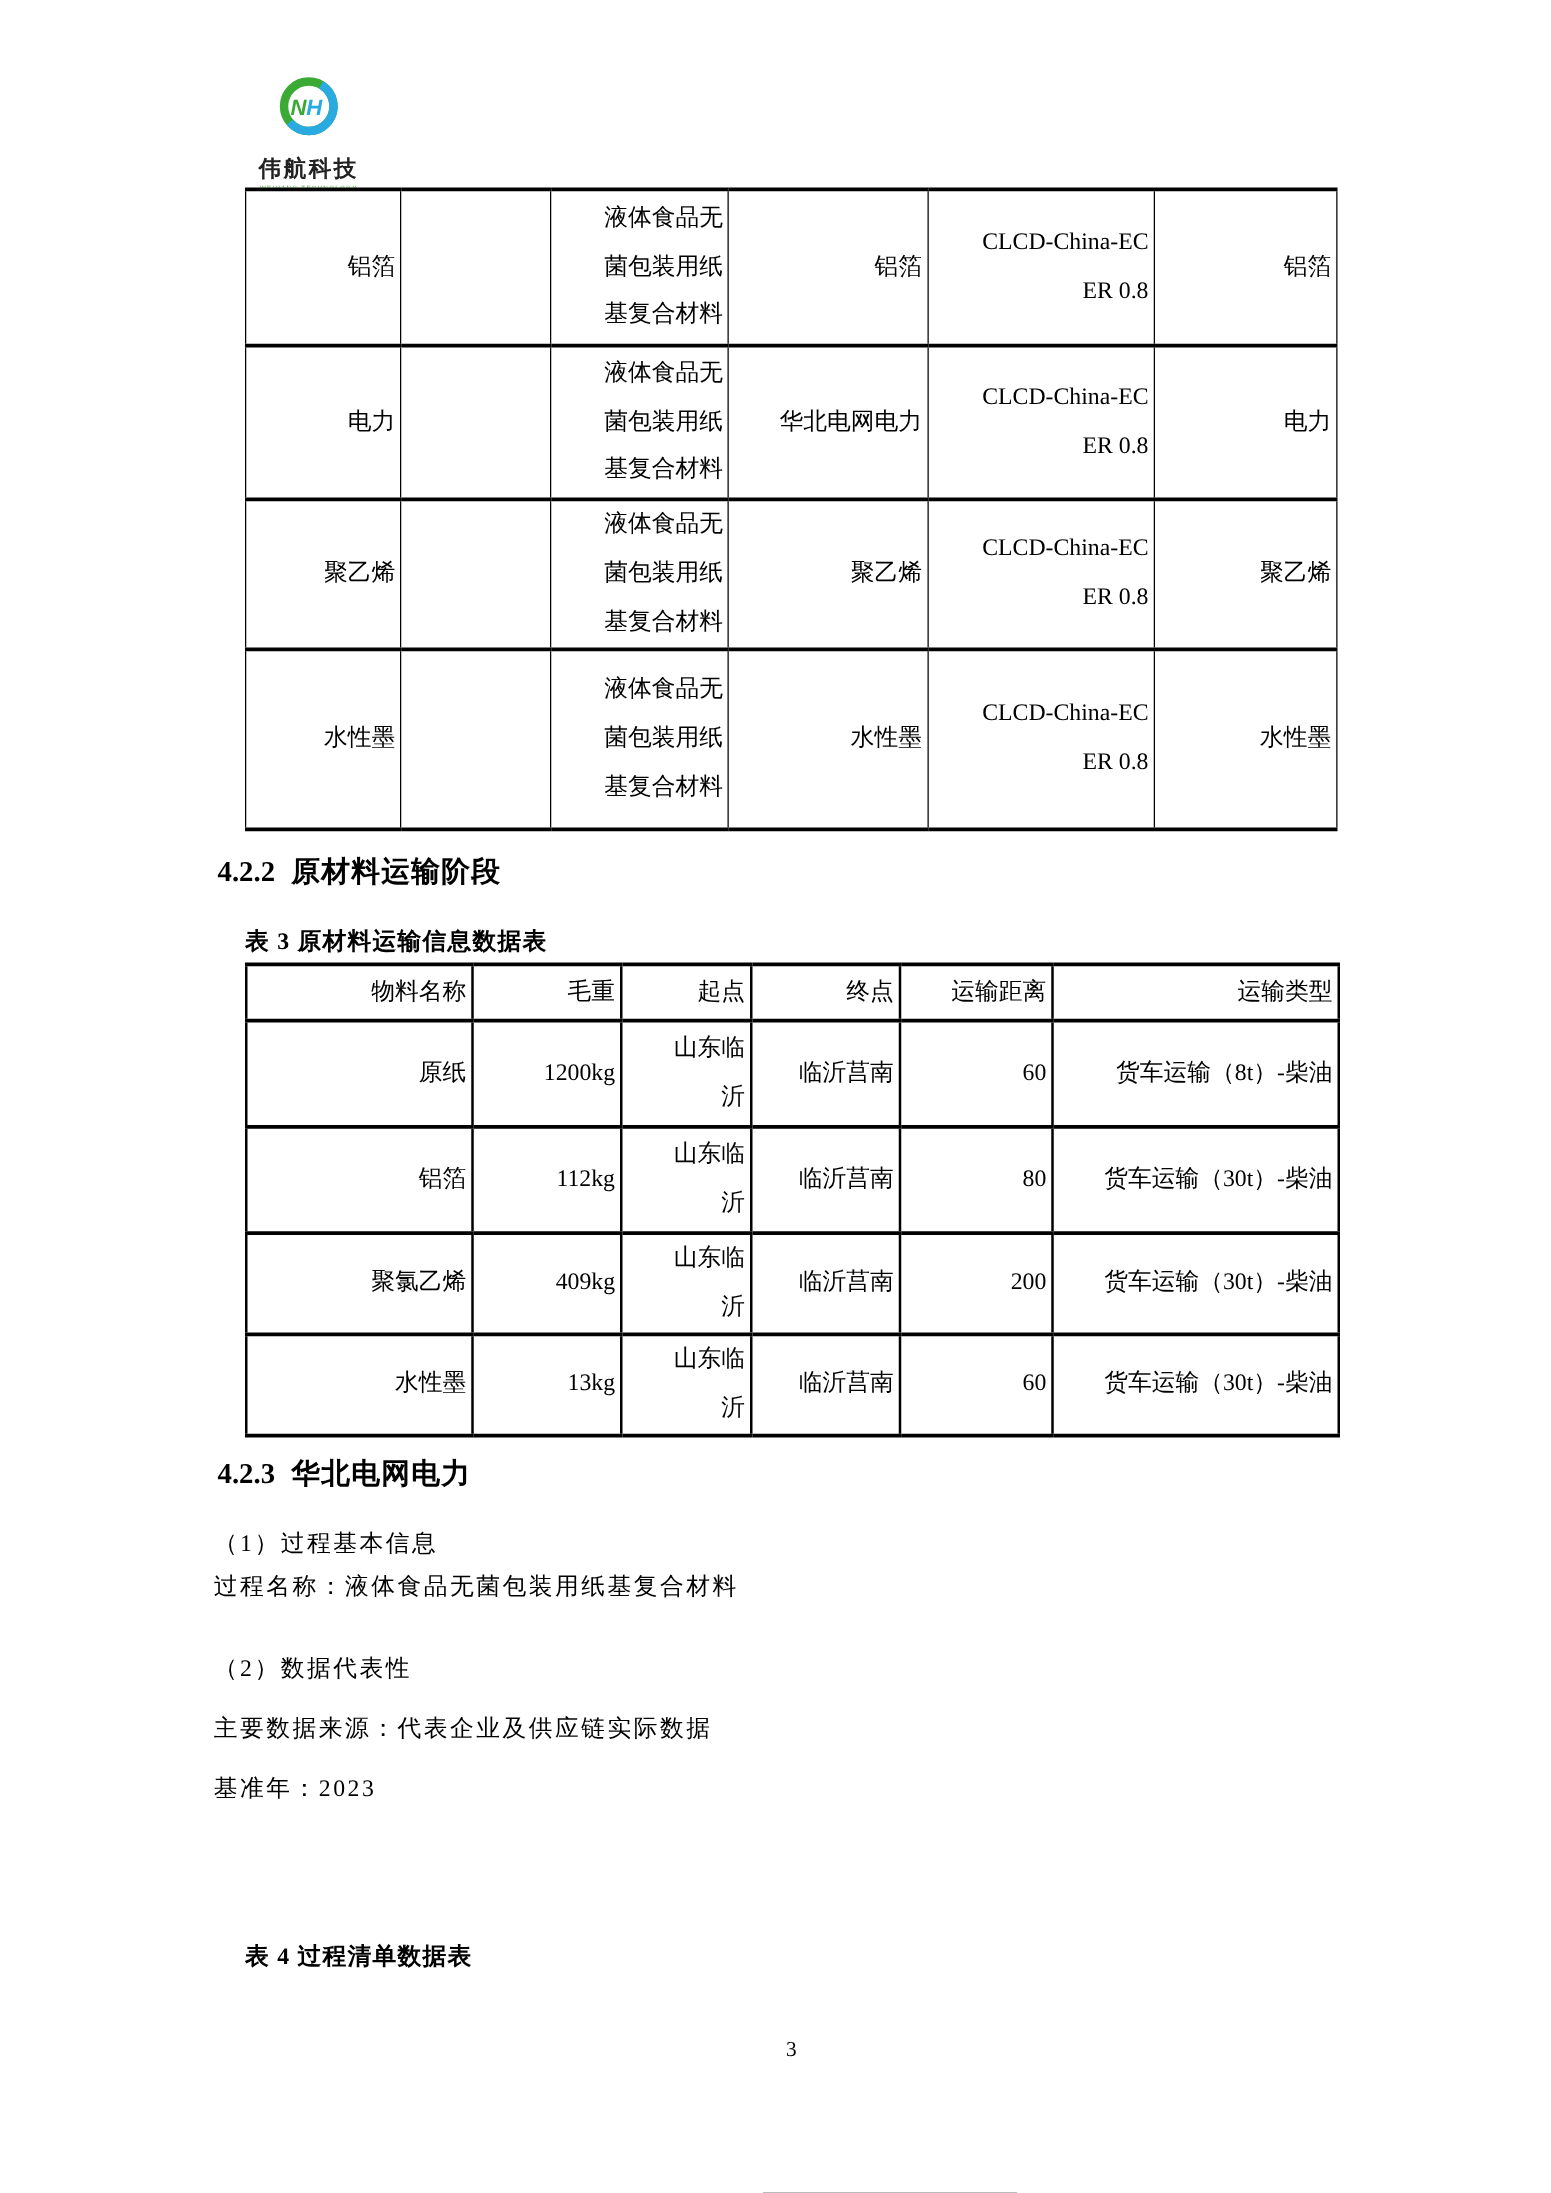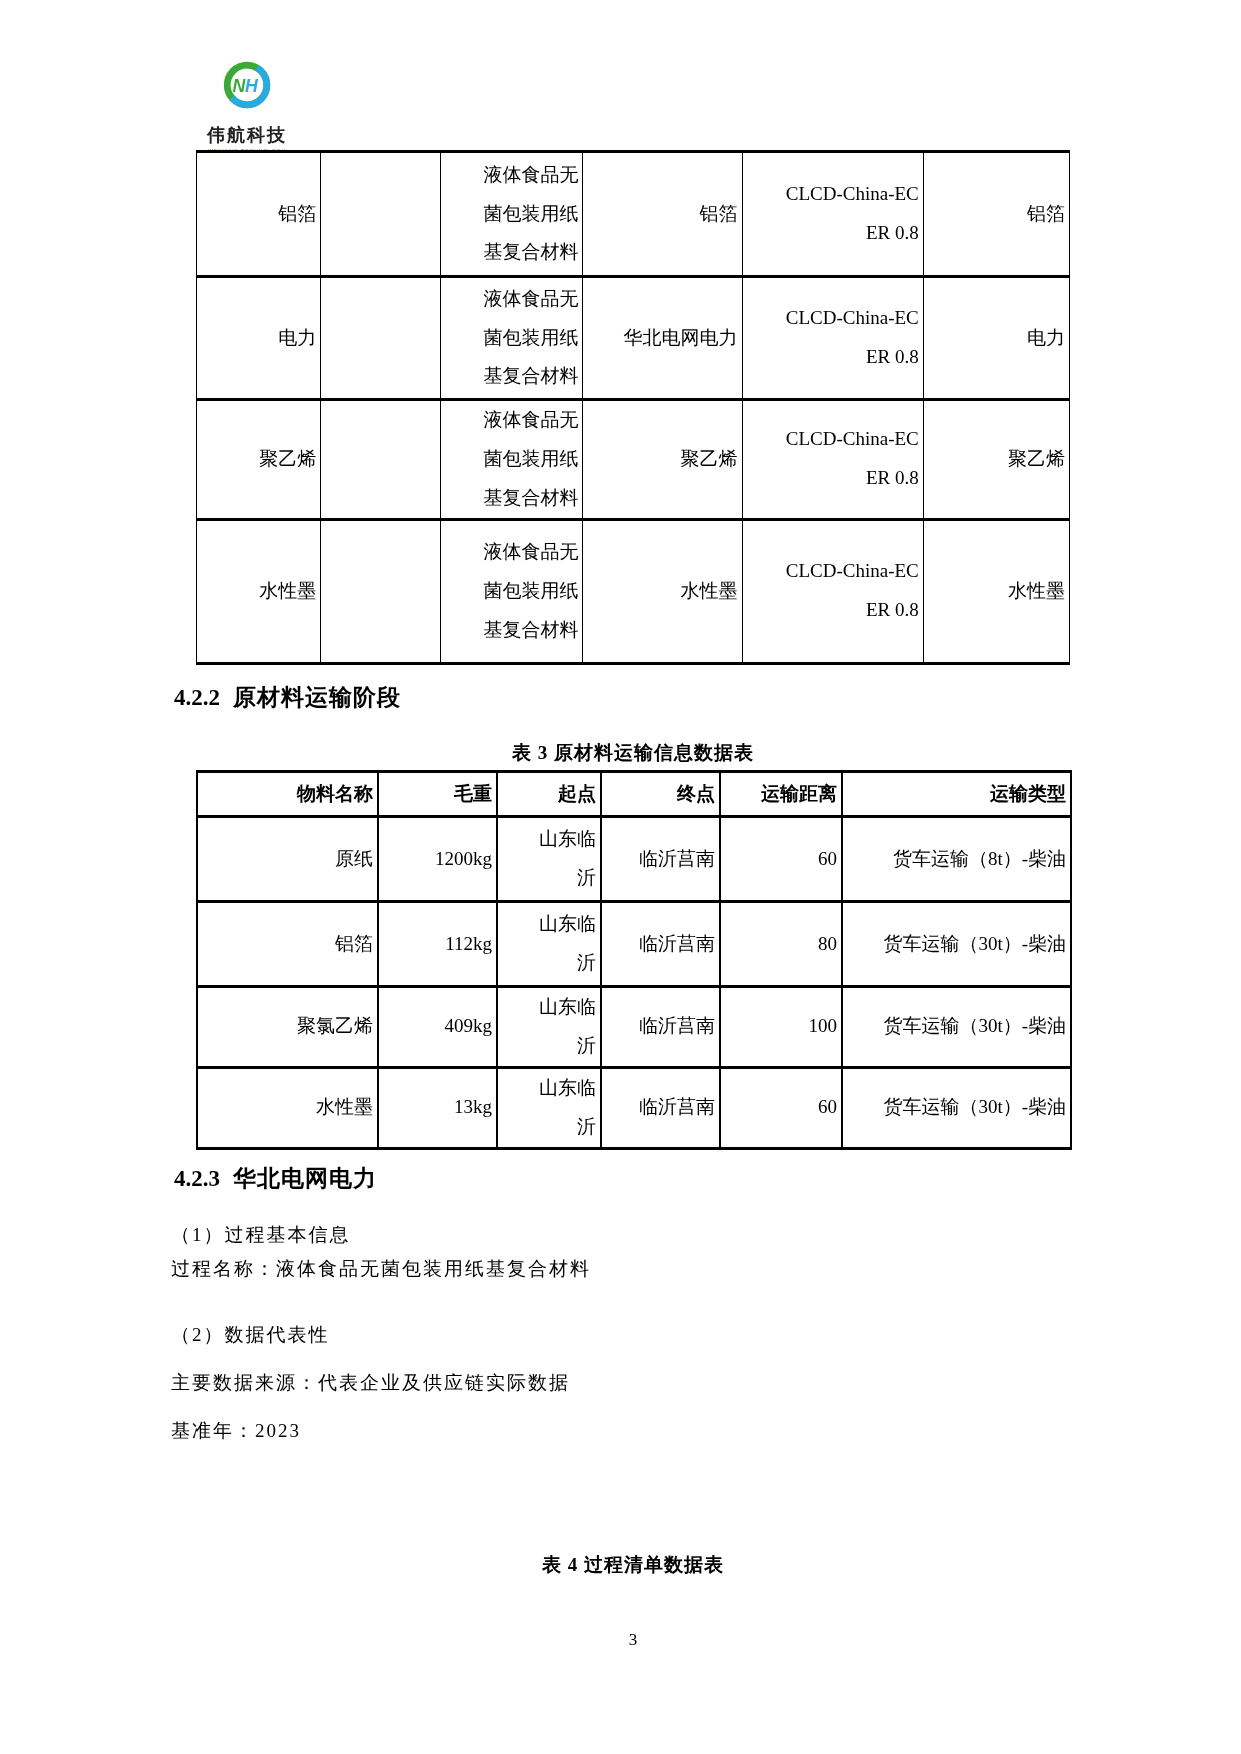--- a/index.html
+++ b/index.html
@@ -16,26 +16,26 @@
   .logo-en{font-size:5px;letter-spacing:1px;color:#3aaa35;
     font-family:"Liberation Sans","DejaVu Sans",sans-serif;margin-top:1px;}
   
   table{border-collapse:collapse;table-layout:fixed;position:absolute;background:#fff;}
   td,th{border:2px solid #000;border-top-width:3px;border-bottom-width:3px;
     text-align:right;vertical-align:middle;font-size:19px;line-height:2.05;
     white-space:pre-line;padding:0 4px;overflow:hidden;}
   .t1{left:196px;top:150px;width:874px;}
   .t1 td{border-left-width:1px;border-right-width:1px;}
   .t3{left:196px;top:770px;width:874px;}
-  .t3 th{font-weight:bold;line-height:1.2;}
+  .t3 th{font-weight:normal;line-height:1.2;}
   
   .h2{position:absolute;left:133px;font-weight:bold;font-size:23px;
     white-space:nowrap;margin-left:41px;}
   .h2 .ht{margin-left:13px;letter-spacing:1px;}
-  .caption{position:absolute;left:196px;width:874px;text-align:center;
+  .caption{position:absolute;left:196px;width:874px;text-align:left;
     font-weight:bold;font-size:19px;letter-spacing:1px;}
   .para{position:absolute;left:171px;font-size:19px;letter-spacing:2px;
     white-space:nowrap;}
   .pageno{position:absolute;left:196px;width:874px;text-align:center;font-size:17px;}
 </style>
 </head>
 <body>
 
 <div class="page">
 
@@ -148,21 +148,21 @@
       <td>临沂莒南</td>
       <td>80</td>
       <td>货车运输（30t）-柴油</td>
     </tr>
     <tr style="height:78px">
       <td>聚氯乙烯</td>
       <td>409kg</td>
       <td>山东临
 沂</td>
       <td>临沂莒南</td>
-      <td>100</td>
+      <td>200</td>
       <td>货车运输（30t）-柴油</td>
     </tr>
     <tr style="height:75px">
       <td>水性墨</td>
       <td>13kg</td>
       <td>山东临
 沂</td>
       <td>临沂莒南</td>
       <td>60</td>
       <td>货车运输（30t）-柴油</td>

